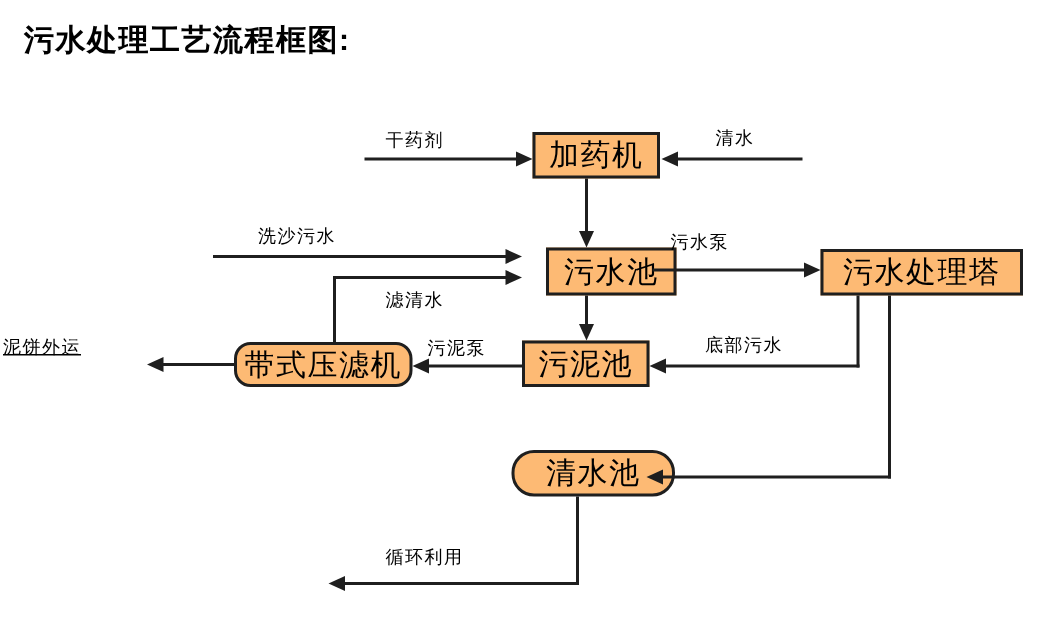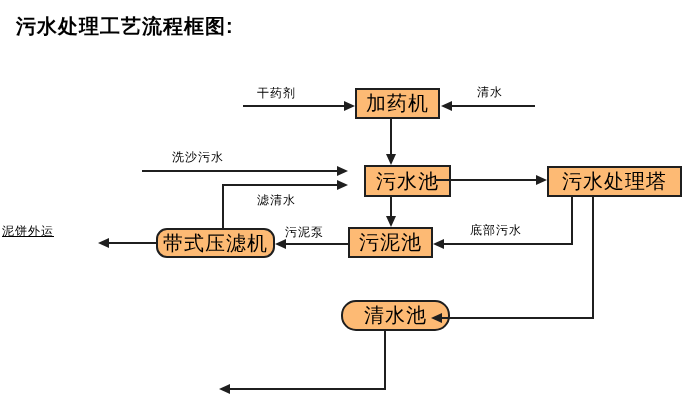--- a/index.html
+++ b/index.html
@@ -71,20 +71,21 @@
   <div class="arr right" style="left:337px;top:166px;"></div>
   <div class="edge-label" style="left:172px;top:147px;">洗沙污水</div>
 
   <div class="vline" style="left:222px;top:184px;height:44px;"></div>
   <div class="hline" style="left:222px;top:184px;width:116px;"></div>
   <div class="arr right" style="left:337px;top:180px;"></div>
   <div class="edge-label" style="left:257px;top:190px;">滤清水</div>
 
   <div class="hline" style="left:435px;top:179px;width:102px;"></div>
   <div class="arr right" style="left:536px;top:175px;"></div>
+  <div class="edge-label" style="left:447px;top:151px;">污水泵</div>
 
   <div class="vline" style="left:390px;top:197px;height:21px;"></div>
   <div class="arr down" style="left:386px;top:216px;"></div>
 
   <div class="arr left" style="left:275px;top:239px;"></div>
   <div class="hline" style="left:284px;top:243px;width:64px;"></div>
   <div class="edge-label" style="left:285px;top:222px;">污泥泵</div>
 
   <div class="vline" style="left:571px;top:197px;height:48px;"></div>
   <div class="hline" style="left:443px;top:243px;width:130px;"></div>
@@ -95,14 +96,15 @@
   <div class="hline" style="left:441px;top:317px;width:153px;"></div>
   <div class="arr left" style="left:431px;top:313px;"></div>
 
   <div class="arr left" style="left:98px;top:238px;"></div>
   <div class="hline" style="left:107px;top:242px;width:49px;"></div>
   <div class="edge-label" style="left:2px;top:221px;text-decoration:underline;">泥饼外运</div>
 
   <div class="vline" style="left:384px;top:331px;height:59px;"></div>
   <div class="hline" style="left:229px;top:388px;width:157px;"></div>
   <div class="arr left" style="left:219px;top:384px;"></div>
+  <div class="edge-label" style="left:257px;top:361px;">循环利用</div>
 
 </div>
 
 </body></html>

